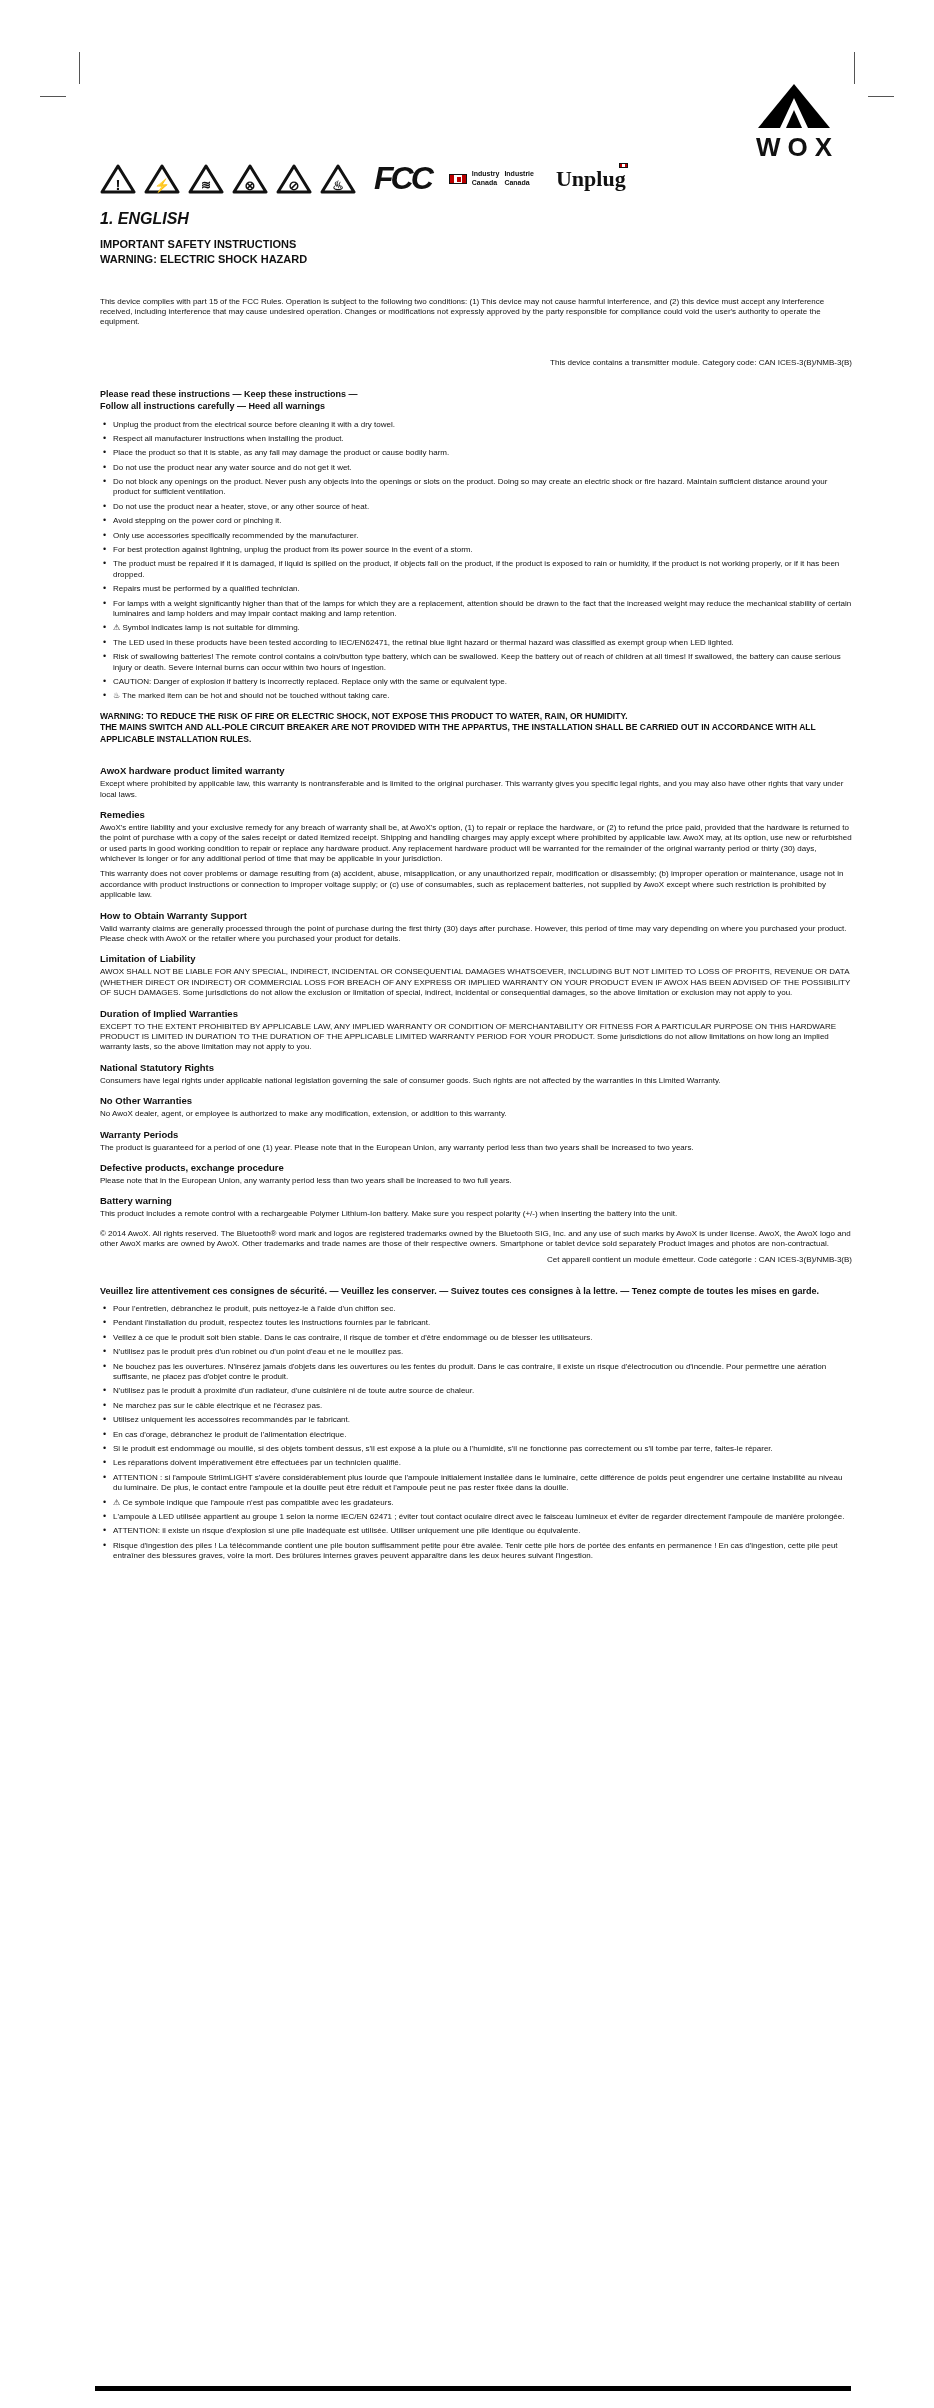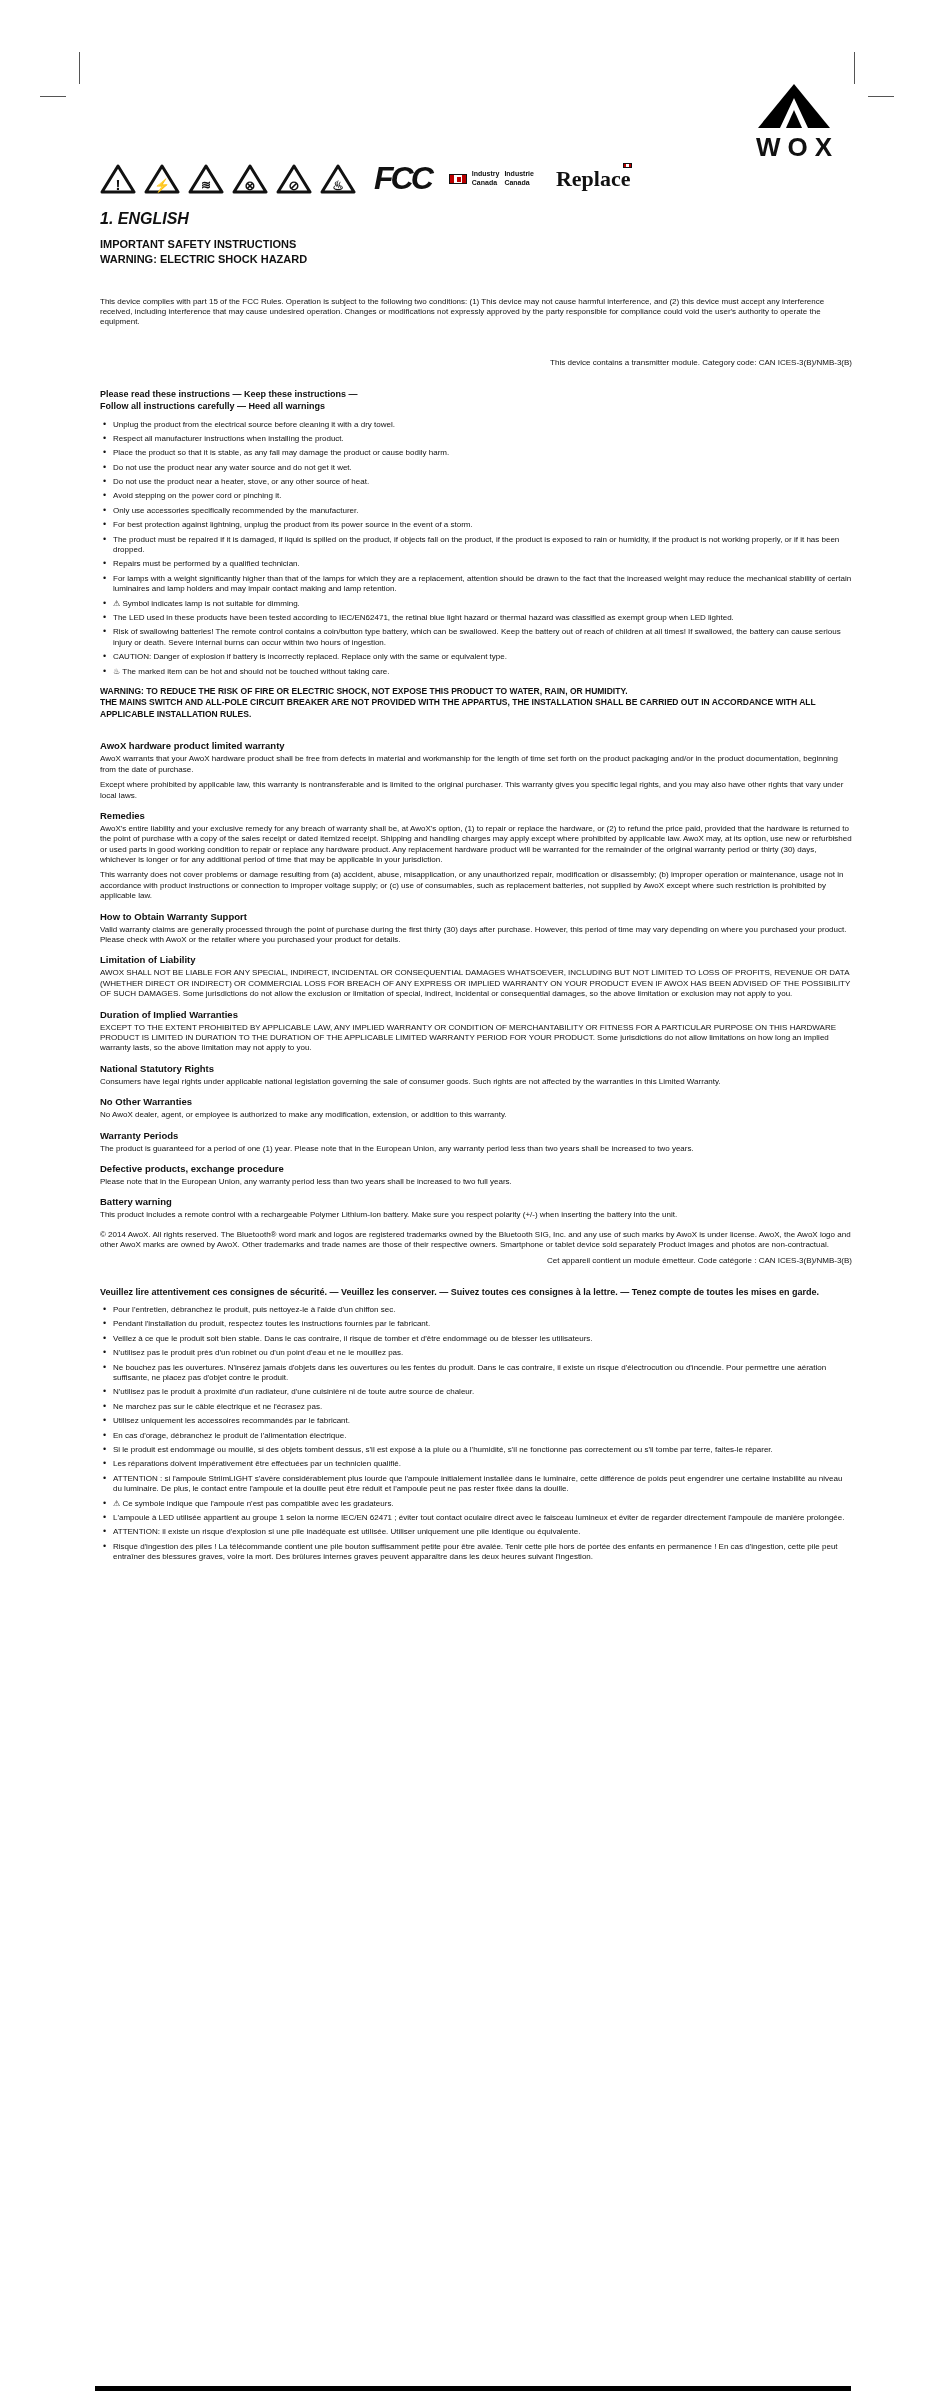--- a/index.html
+++ b/index.html
@@ -104,57 +104,57 @@
     </span>
     <span class="fcc-mark">FCC</span>
     <span class="ic-mark">
       <span class="ic-flag"></span>
       <span class="ic-col">Industry
 Canada</span>
       <span class="ic-col">Industrie
 Canada</span>
     </span>
     <span class="canada-mark">
-      <span>Replace</span>
+      <span>Unplug</span>
       <span class="mini-flag"></span>
     </span>
   </div>
 
   <div class="content">
 
     <h1>1. ENGLISH</h1>
     <p class="bold-sub">IMPORTANT SAFETY INSTRUCTIONS
 WARNING: ELECTRIC SHOCK HAZARD</p>
     <p class="body-text fcc-para">This device complies with part 15 of the FCC Rules. Operation is subject to the following two conditions: (1) This device may not cause harmful interference, and (2) this device must accept any interference received, including interference that may cause undesired operation. Changes or modifications not expressly approved by the party responsible for compliance could void the user's authority to operate the equipment.</p>
     <p class="body-text transmitter">This device contains a transmitter module. Category code: CAN ICES-3(B)/NMB-3(B)</p>
     <p class="read-head">Please read these instructions — Keep these instructions —
 Follow all instructions carefully  — Heed all warnings</p>
     <ul class="safety">
         <li>Unplug the product from the electrical source before cleaning it with a dry towel.</li>
         <li>Respect all manufacturer instructions when installing the product.</li>
         <li>Place the product so that it is stable, as any fall may damage the product or cause bodily harm.</li>
         <li>Do not use the product near any water source and do not get it wet.</li>
+        <li>Do not block any openings on the product. Never push any objects into the openings or slots on the product. Doing so may create an electric shock or fire hazard. Maintain sufficient distance around your product for sufficient ventilation.</li>
         <li>Do not use the product near a heater, stove, or any other source of heat.</li>
         <li>Avoid stepping on the power cord or pinching it.</li>
         <li>Only use accessories specifically recommended by the manufacturer.</li>
         <li>For best protection against lightning, unplug the product from its power source in the event of a storm.</li>
         <li>The product must be repaired if it is damaged, if liquid is spilled on the product, if objects fall on the product, if the product is exposed to rain or humidity, if the product is not working properly, or if it has been dropped.</li>
         <li>Repairs must be performed by a qualified technician.</li>
         <li>For lamps with a weight significantly higher than that of the lamps for which they are a replacement, attention should be drawn to the fact that the increased weight may reduce the mechanical stability of certain luminaires and lamp holders and may impair contact making and lamp retention.</li>
         <li>⚠ Symbol indicates lamp is not suitable for dimming.</li>
         <li>The LED used in these products have been tested according to IEC/EN62471, the retinal blue light hazard or thermal hazard was classified as exempt group when LED lighted.</li>
         <li>Risk of swallowing batteries! The remote control contains a coin/button type battery, which can be swallowed. Keep the battery out of reach of children at all times! If swallowed, the battery can cause serious injury or death. Severe internal burns can occur within two hours of ingestion.</li>
         <li>CAUTION: Danger of explosion if battery is incorrectly replaced. Replace only with the same or equivalent type.</li>
         <li>♨ The marked item can be hot and should not be touched without taking care.</li>
       </ul>
     <p class="warn-block">WARNING: TO REDUCE THE RISK OF FIRE OR ELECTRIC SHOCK, NOT EXPOSE THIS PRODUCT TO WATER, RAIN, OR HUMIDITY.
 THE MAINS SWITCH AND ALL-POLE CIRCUIT BREAKER ARE NOT PROVIDED WITH THE APPARTUS, THE INSTALLATION SHALL BE CARRIED OUT IN ACCORDANCE WITH ALL APPLICABLE INSTALLATION RULES.</p>
     <div>
         <h3 class="sec-heading">AwoX hardware product limited warranty</h3>
-        <p class="body-text">AwoX warrants that your AwoX hardware product shall be free from defects in material and workmanship for the length of time set forth on the product packaging and/or in the product documentation, beginning from the date of purchase.</p>
         <p class="body-text">Except where prohibited by applicable law, this warranty is nontransferable and is limited to the original purchaser. This warranty gives you specific legal rights, and you may also have other rights that vary under local laws.</p>
         <h3 class="sec-heading">Remedies</h3>
         <p class="body-text">AwoX's entire liability and your exclusive remedy for any breach of warranty shall be, at AwoX's option, (1) to repair or replace the hardware, or (2) to refund the price paid, provided that the hardware is returned to the point of purchase with a copy of the sales receipt or dated itemized receipt. Shipping and handling charges may apply except where prohibited by applicable law. AwoX may, at its option, use new or refurbished or used parts in good working condition to repair or replace any hardware product. Any replacement hardware product will be warranted for the remainder of the original warranty period or thirty (30) days, whichever is longer or for any additional period of time that may be applicable in your jurisdiction.</p>
         <p class="body-text">This warranty does not cover problems or damage resulting from (a) accident, abuse, misapplication, or any unauthorized repair, modification or disassembly; (b) improper operation or maintenance, usage not in accordance with product instructions or connection to improper voltage supply; or (c) use of consumables, such as replacement batteries, not supplied by AwoX except where such restriction is prohibited by applicable law.</p>
         <h3 class="sec-heading">How to Obtain Warranty Support</h3>
         <p class="body-text">Valid warranty claims are generally processed through the point of purchase during the first thirty (30) days after purchase. However, this period of time may vary depending on where you purchased your product. Please check with AwoX or the retailer where you purchased your product for details.</p>
         <h3 class="sec-heading">Limitation of Liability</h3>
         <p class="body-text">AWOX SHALL NOT BE LIABLE FOR ANY SPECIAL, INDIRECT, INCIDENTAL OR CONSEQUENTIAL DAMAGES WHATSOEVER, INCLUDING BUT NOT LIMITED TO LOSS OF PROFITS, REVENUE OR DATA (WHETHER DIRECT OR INDIRECT) OR COMMERCIAL LOSS FOR BREACH OF ANY EXPRESS OR IMPLIED WARRANTY ON YOUR PRODUCT EVEN IF AWOX HAS BEEN ADVISED OF THE POSSIBILITY OF SUCH DAMAGES.  Some jurisdictions do not allow the exclusion or limitation of special, indirect, incidental or consequential damages, so the above limitation or exclusion may not apply to you.</p>
         <h3 class="sec-heading">Duration of Implied Warranties</h3>
         <p class="body-text">EXCEPT TO THE EXTENT PROHIBITED BY APPLICABLE LAW, ANY IMPLIED WARRANTY OR CONDITION OF MERCHANTABILITY OR FITNESS FOR A PARTICULAR PURPOSE ON THIS HARDWARE PRODUCT IS LIMITED IN DURATION TO THE DURATION OF THE APPLICABLE LIMITED WARRANTY PERIOD FOR YOUR PRODUCT. Some jurisdictions do not allow limitations on how long an implied warranty lasts, so the above limitation may not apply to you.</p>

